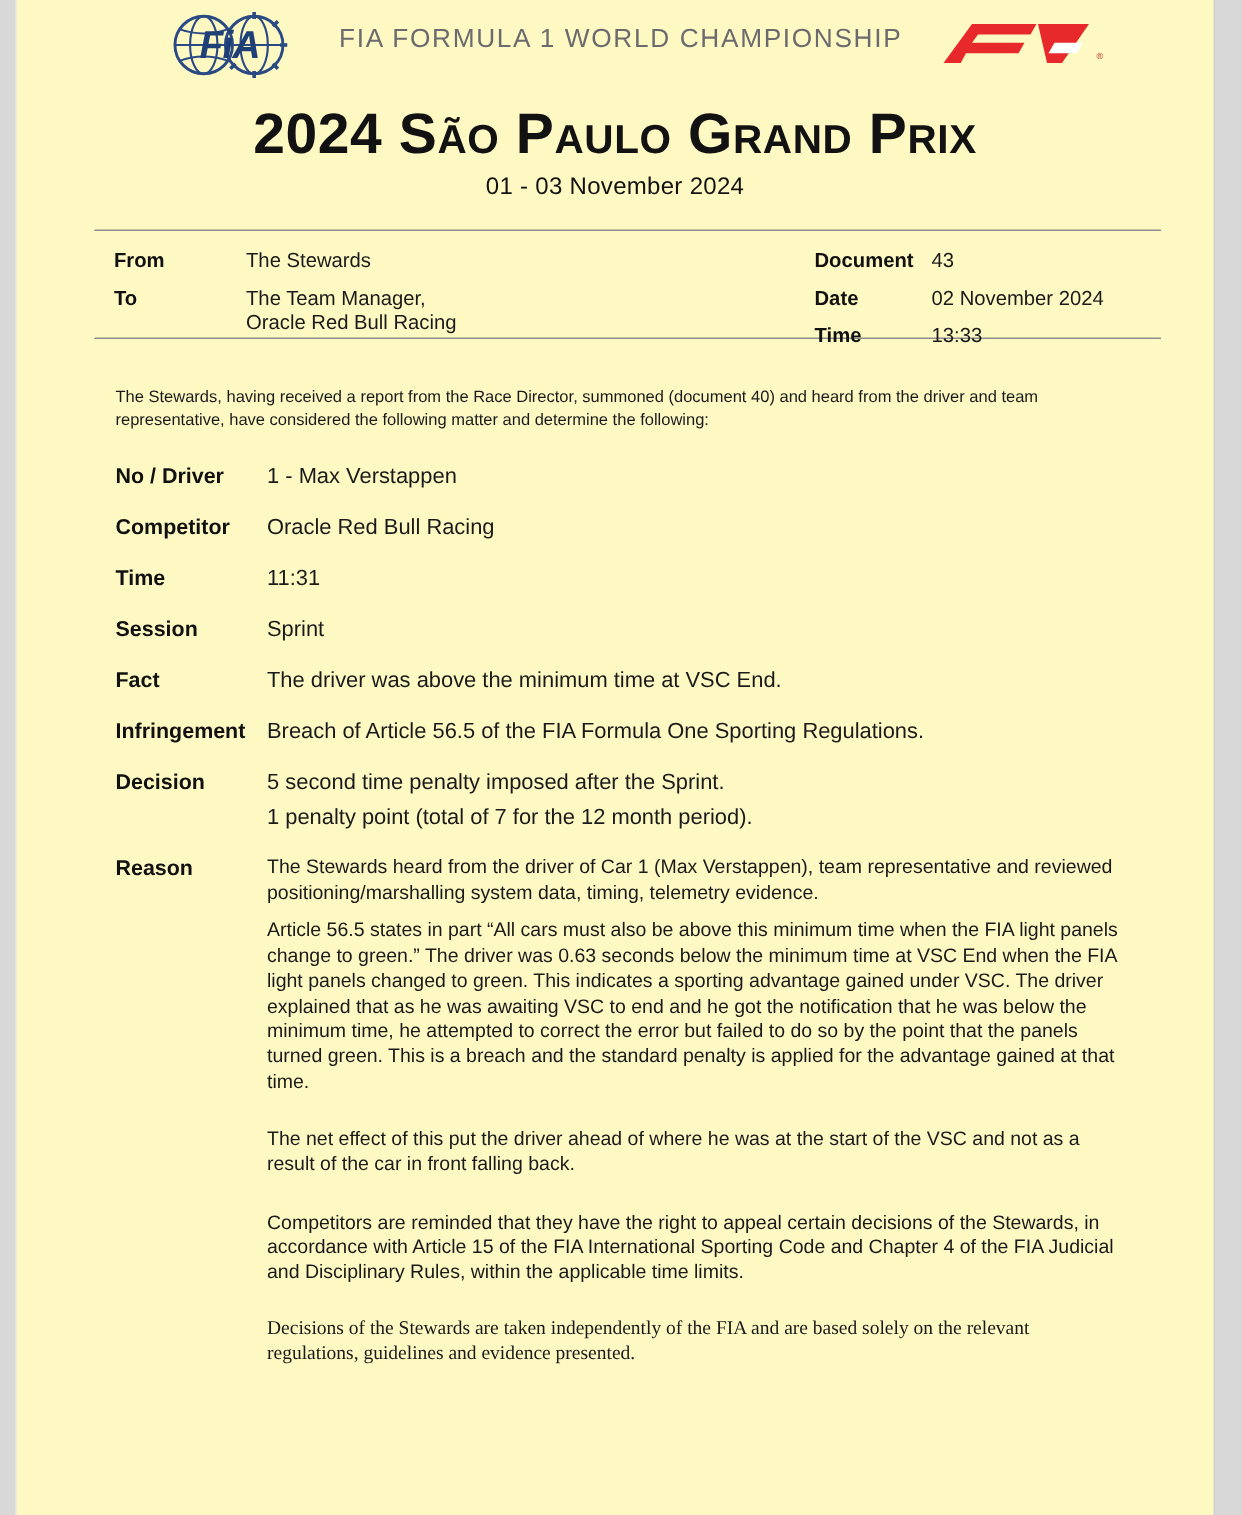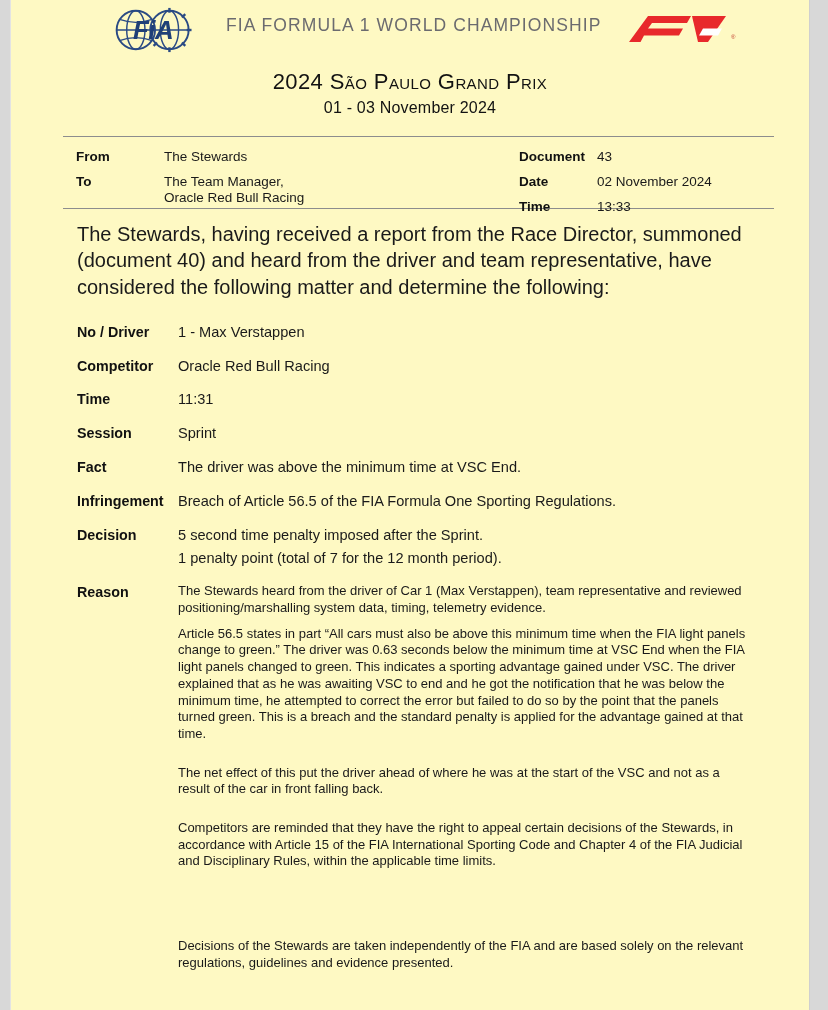--- a/index.html
+++ b/index.html
@@ -54,22 +54,22 @@
     top: 12px;
     width: 110px;
     height: 36px;
   }
   
   #title-block {
     margin-top: 8px;
     text-align: center;
   }
   #gp-title {
-    font-size: 22px;
-    font-weight: normal;
+    font-size: 38px;
+    font-weight: bold;
     color: #121212;
     font-variant: small-caps;
     letter-spacing: 0.4px;
     line-height: 1.08;
   }
   #gp-dates {
     font-size: 16px;
     font-weight: normal;
     color: #121212;
     margin-top: 5px;
@@ -79,40 +79,40 @@
   #meta {
     margin: 19px 35px 0 52px;
     border-top: 1.4px solid #8d8d8d;
     border-bottom: 1.4px solid #8d8d8d;
     padding: 13px 0 10px 0;
     position: relative;
     height: 73px;
     box-sizing: border-box;
   }
   .meta-left  { position: absolute; left: 13px;  top: 12px; }
-  .meta-right { position: absolute; left: 456px; top: 12px; }
+  .meta-right { position: absolute; left: 480px; top: 12px; }
   .meta-row { display: flex; margin-bottom: 9px; }
   .meta-row.tight { margin-bottom: 0; }
   .meta-label {
     font-weight: bold;
     font-size: 13.5px;
     color: #111;
     width: 88px;
     flex: none;
   }
   .meta-value {
     font-size: 13.5px;
     color: #1a1a1a;
     line-height: 1.18;
   }
   .meta-right .meta-label { width: 78px; }
   
   #intro {
-    margin: 12px 52px 0 66px;
-    font-size: 20px;
+    margin: 32px 52px 0 66px;
+    font-size: 11px;
     color: #1a1a1a;
     line-height: 1.33;
   }
   
   #fields {
     margin: 22px 0 0 0;
     padding: 0 62px 0 66px;
   }
   .frow {
     display: flex;
@@ -137,21 +137,21 @@
   .fvalue .ln { display: block; }
   .fvalue .ln + .ln { margin-top: 4px; }
   
   .rpara {
     font-size: 13px;
     color: #1a1a1a;
     line-height: 1.285;
     margin: 0 0 9px 0;
   }
   .rpara.gap-before { margin-top: 22px; }
-  .rpara.big-gap-before { margin-top: 68px; }
+  .rpara.big-gap-before { margin-top: 20px; font-family: Liberation Serif, serif; }
   .rpara.last { margin-bottom: 0; }
 </style>
 </head>
 <body>
 
 <div id="page">
 
   <div id="masthead">
 
     <div id="fia-logo">

